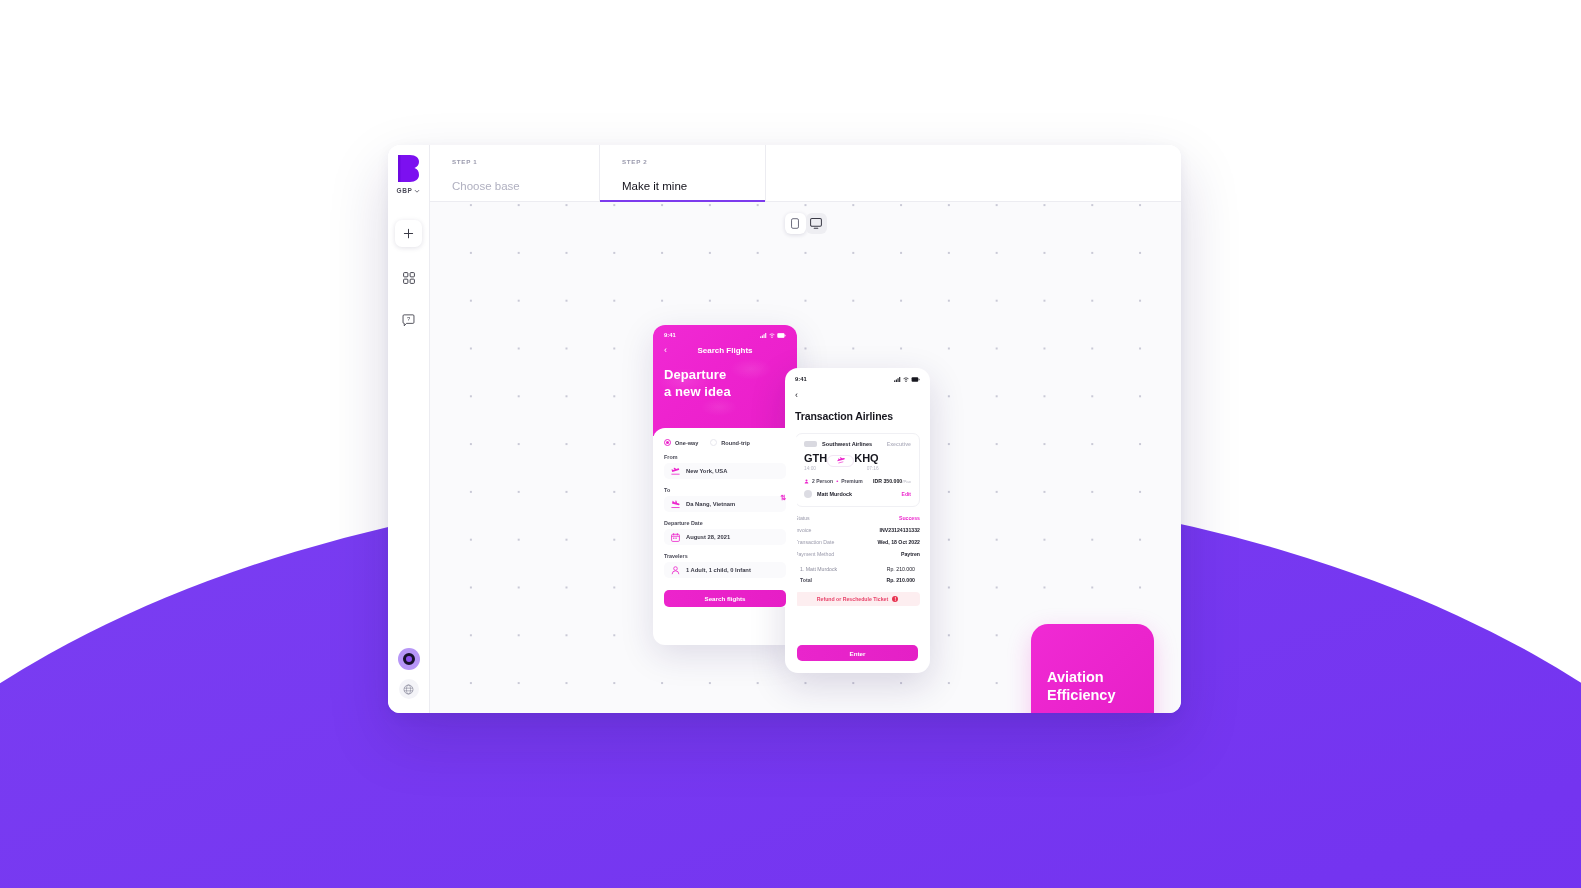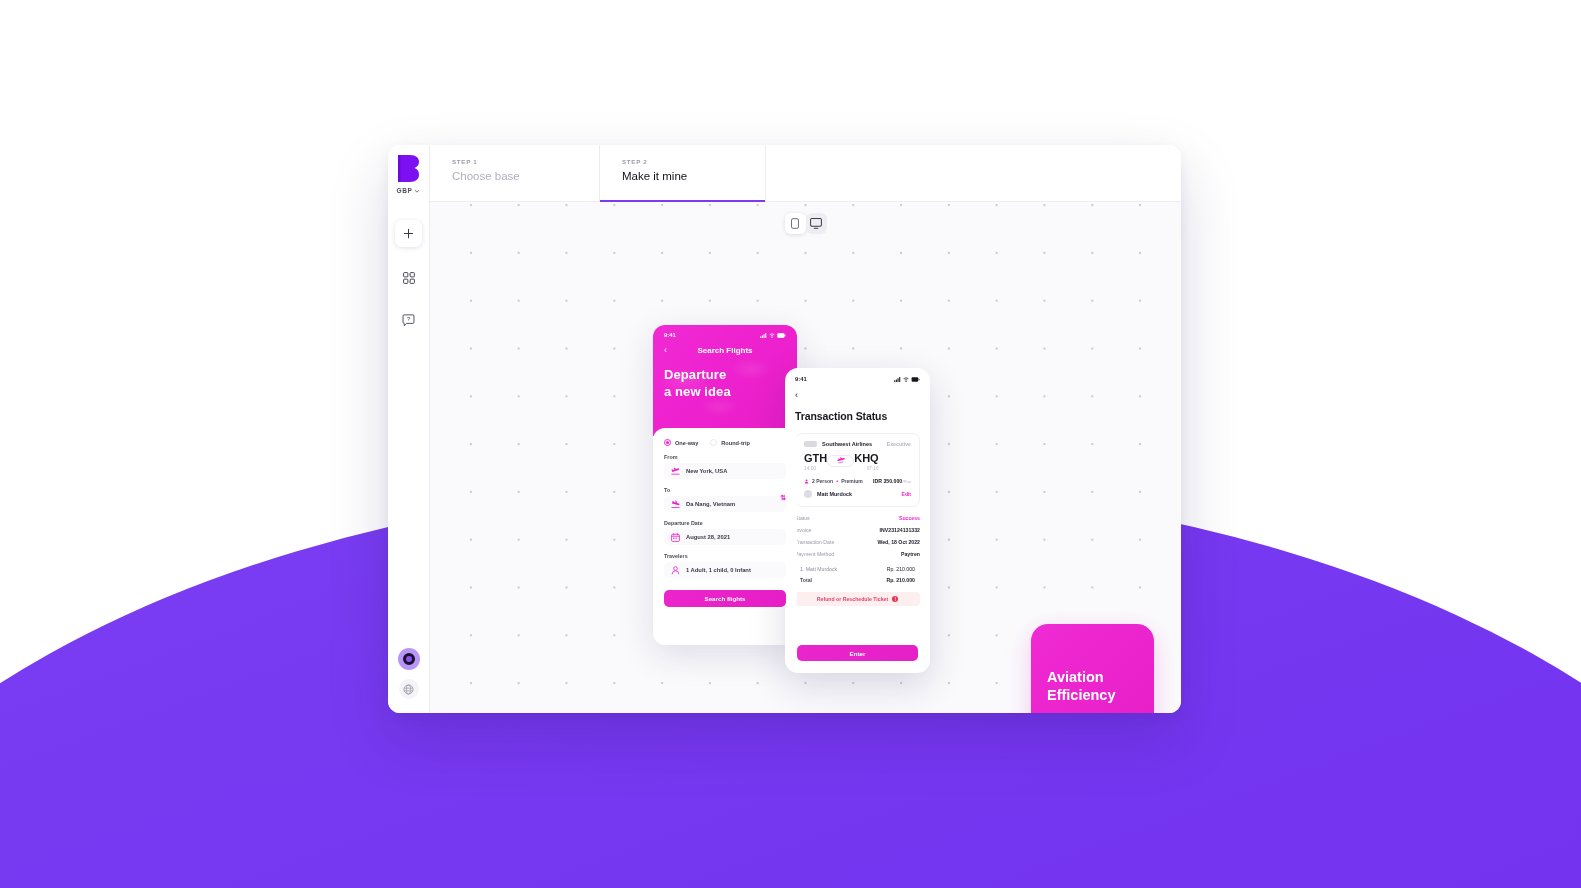--- a/index.html
+++ b/index.html
@@ -91,21 +91,21 @@
   .main { flex: 1; display: flex; flex-direction: column; position: relative; min-width:0; }
 
   .steps {
     height: 57px; display: flex;
     border-bottom: 1px solid #ececf1;
     background: #fff; position: relative; z-index: 3;
   }
   .step {
     padding: 13px 0 0 22px;
     position: relative;
-    display:flex; flex-direction:column; justify-content:flex-start;
+    display:flex; flex-direction:column; justify-content:flex-start;gap:10px;
   }
   .step-1 { width: 170px; border-right: 1px solid #ececf1; }
   .step-2 { width: 166px; border-right: 1px solid #ececf1; }
   .step-3 { width: 168px; }
   .step-label { font-size: 6.2px; letter-spacing:.7px; font-weight:700; color:#9a9aad; text-transform:uppercase;}
   .step-title { font-size: 11.5px; margin-top: 5px; color:#b0b0c0; font-weight: 400; }
   .step.active .step-title { color:#14131c; font-weight:400; }
   .step.active::after {
     content:""; position:absolute; left:0; right:0; bottom:-1px; height:2px; background:#7c3aed;
   }
@@ -461,21 +461,21 @@
                 <circle cx="3.5" cy="5.3" r="0.7" fill="#17171f"></circle>
               </svg>
               <svg width="9" height="5" viewBox="0 0 10 6">
                 <rect x="0.3" y="0.3" width="8" height="5.4" rx="1.2" fill="#17171f"></rect>
                 <rect x="8.8" y="2" width="1" height="2" rx="0.4" fill="#17171f"></rect>
               </svg>
             </div>
           </div>
 
           <div class="wp-back">‹</div>
-          <div class="wp-title">Transaction Status</div>
+          <div class="wp-title">Transaction Airlines</div>
 
           <div class="ticket-card">
             <div class="tc-row1">
               <div class="airline">
                 <div class="air-logo"></div>
                 <div class="air-name">Southwest Airlines</div>
               </div>
               <div class="air-class">Executive</div>
             </div>
 

